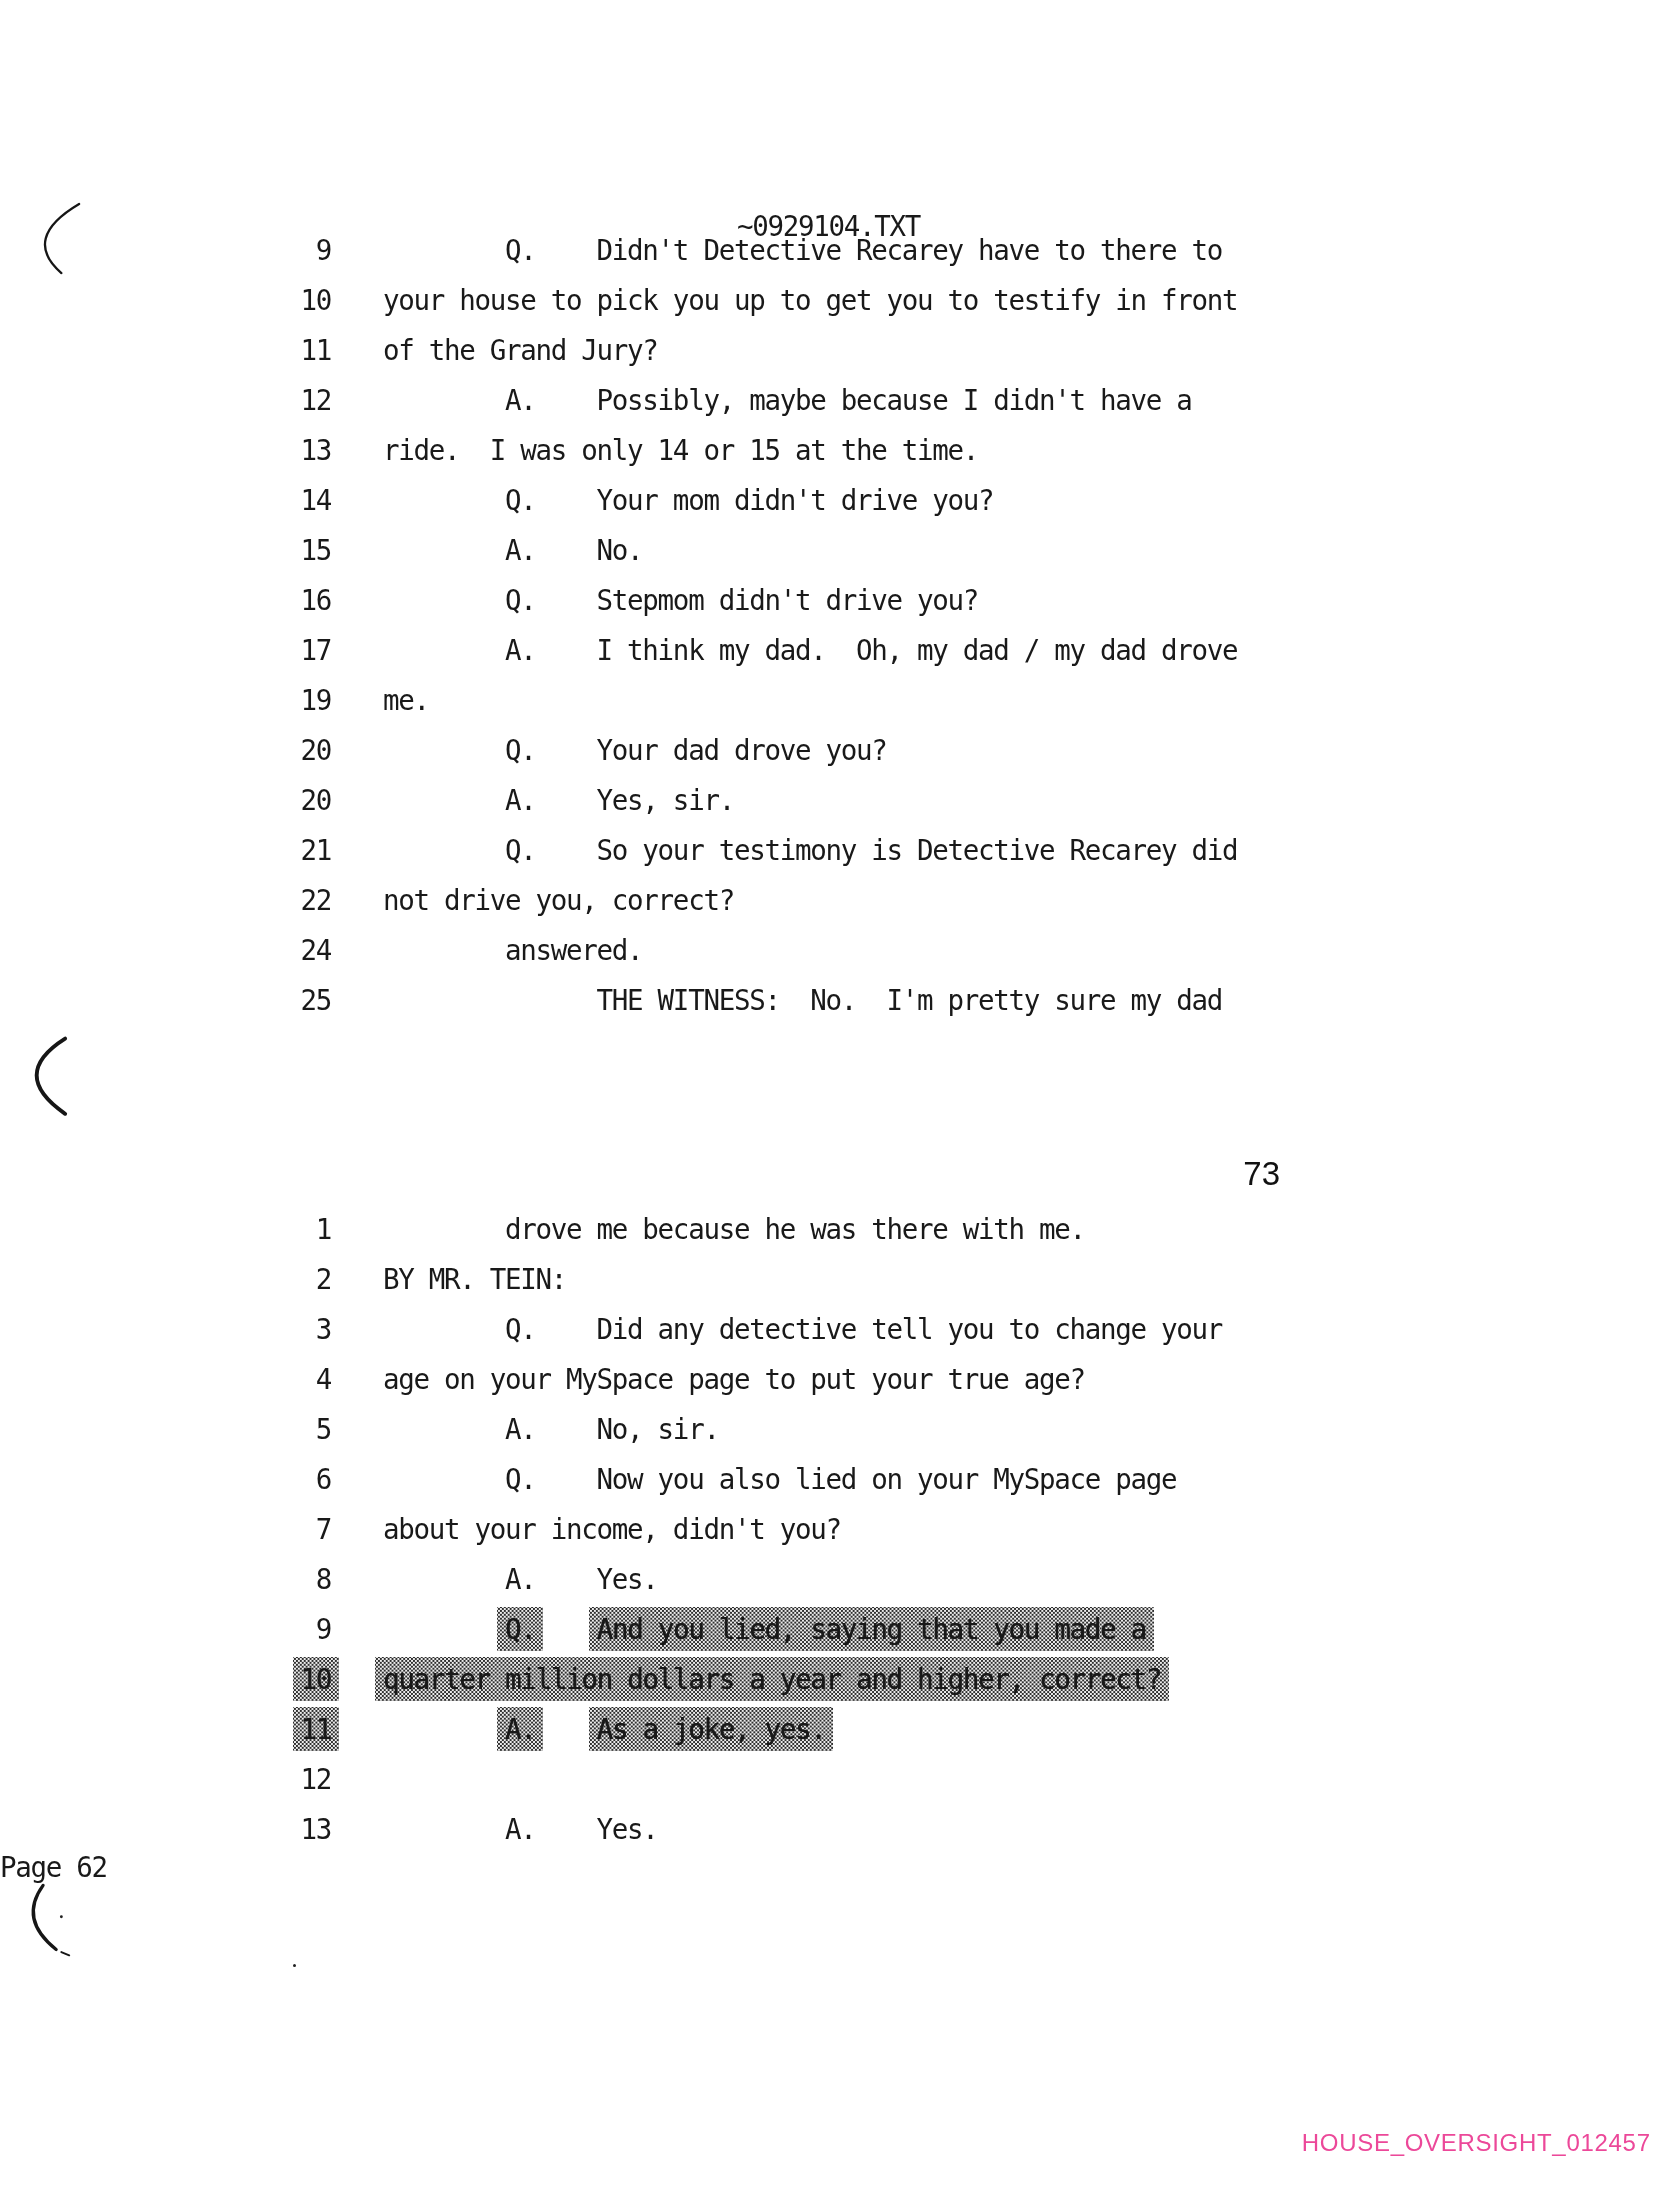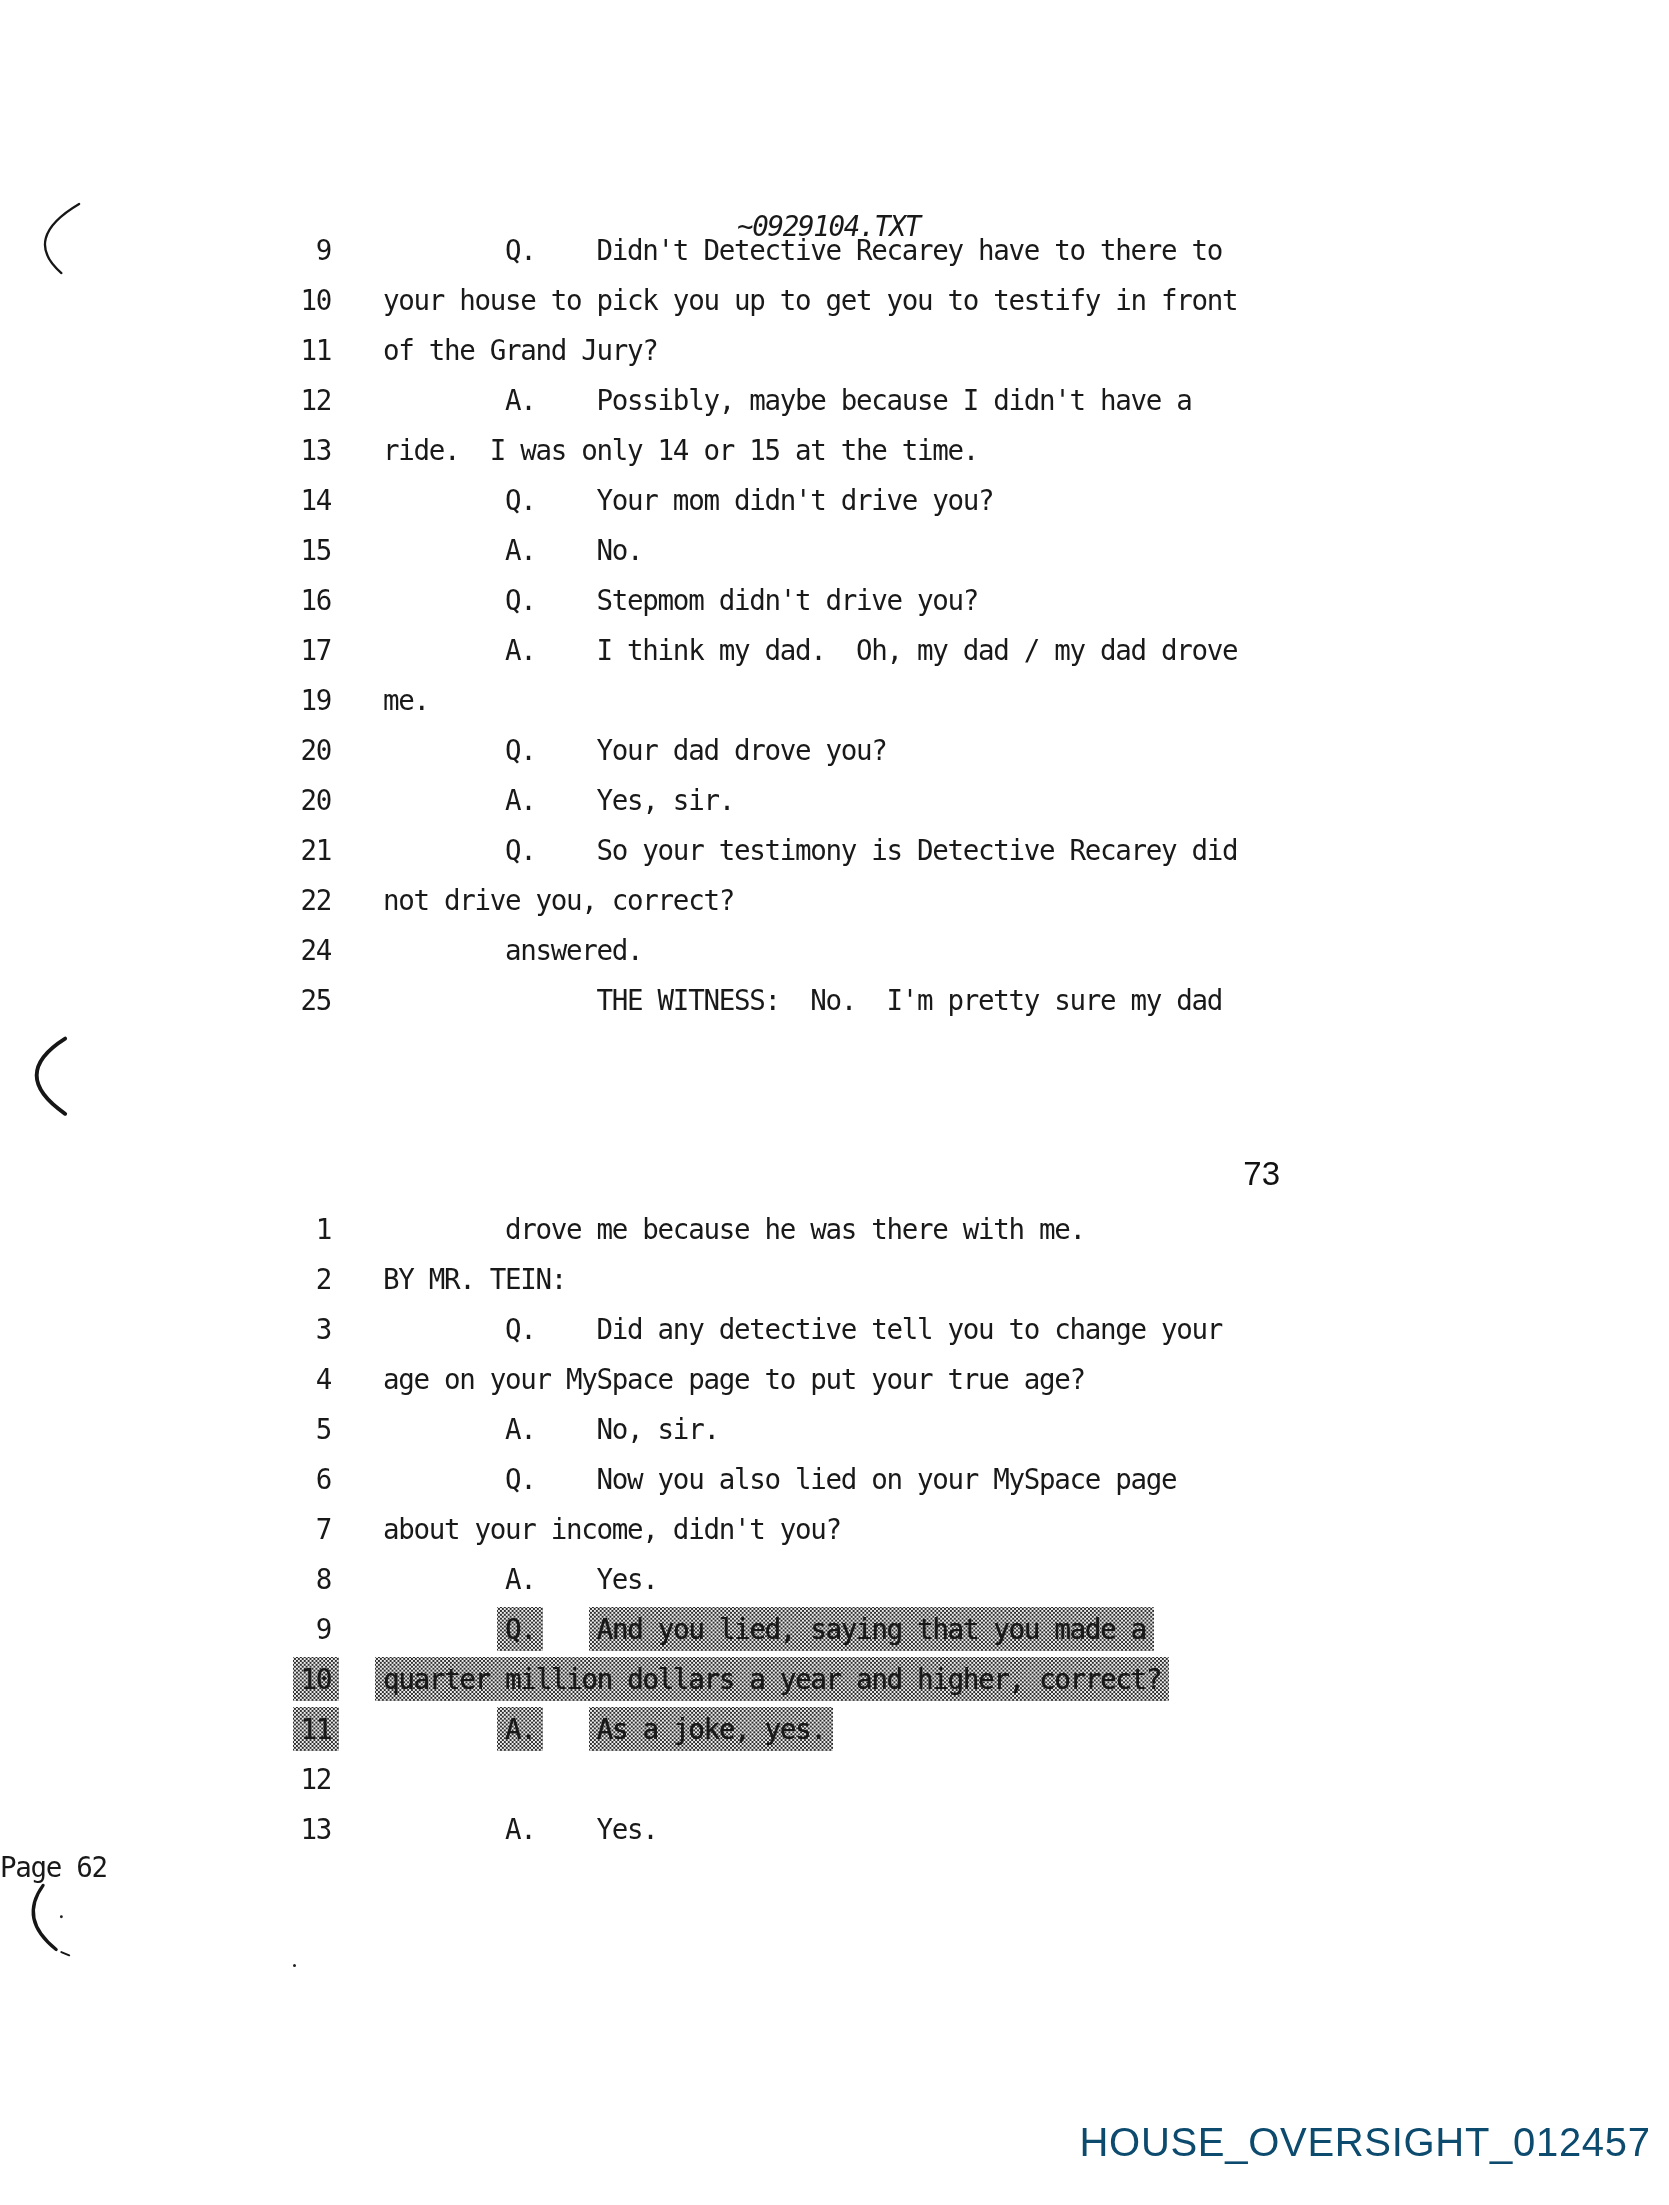--- a/index.html
+++ b/index.html
@@ -24,21 +24,20 @@
   .filename-header {
     position: absolute;
     top: 211px;
     left: 0;
     width: 1657px;
     text-align: center;
     font-size: 27.5px;
     letter-spacing: -1.3px;
     line-height: 30px;
     white-space: pre;
-    font-style: italic;
   }
   
   .block {
     position: absolute;
     left: 0;
     width: 1669px;
   }
   .block-1 { top: 232px; }
   .block-2 { top: 1211px; }
   .row {
@@ -95,24 +94,24 @@
     letter-spacing: -1.3px;
     line-height: 30px;
     white-space: pre;
   }
   
   .bates-stamp {
     position: absolute;
     top: 2125px;
     right: 18.3px;
     font-family: "Liberation Sans", sans-serif;
-    font-size: 40px;
+    font-size: 24px;
     line-height: 35px;
     letter-spacing: 0.7px;
-    color: #0c4a6e;
+    color: #ec4899;
   }
   
   .arc {
     position: absolute;
     overflow: visible;
   }
   .arc path {
     fill: none;
     stroke: #161616;
     stroke-linecap: round;

